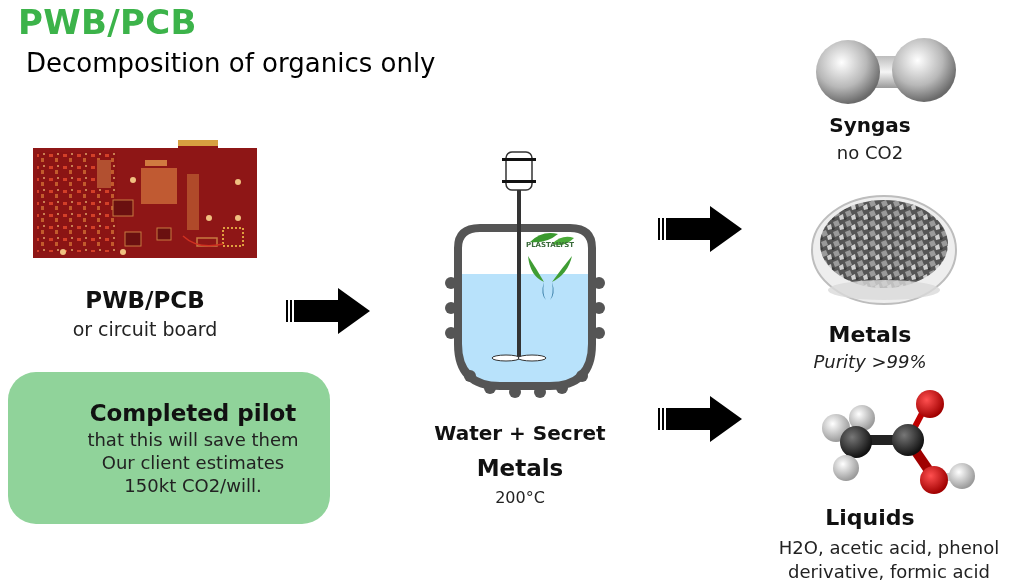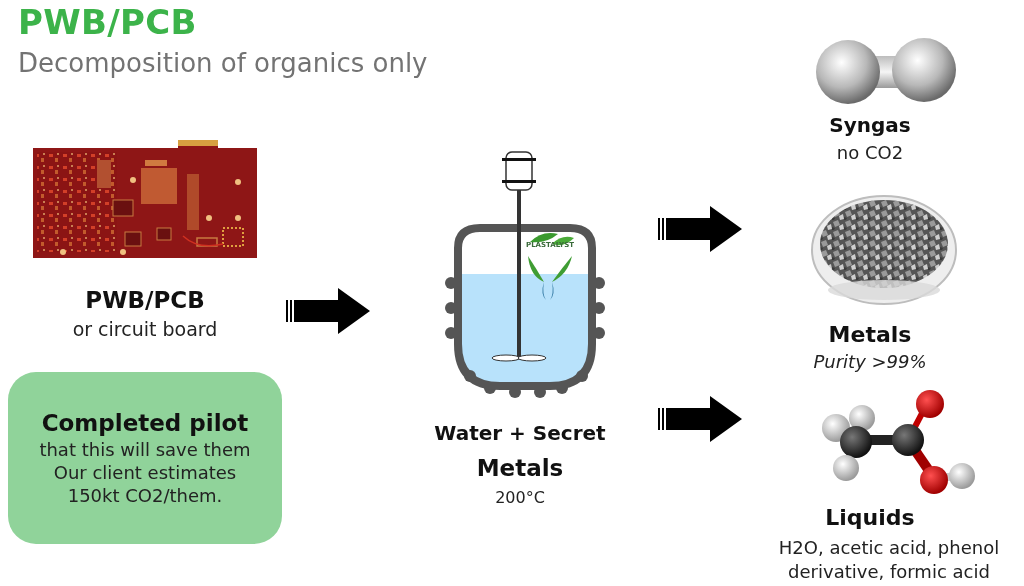--- a/index.html
+++ b/index.html
@@ -1,24 +1,24 @@
 <!DOCTYPE html>
 <html><head>
 <meta charset="utf-8">
 <style>
   html, body { margin:0; padding:0; background:#ffffff; }
   body { width:1024px; height:586px; position:relative; overflow:hidden;
          font-family:"DejaVu Sans","Liberation Sans",sans-serif; color:#111; }
   .abs { position:absolute; }
   .title { left:18px; top:2px; font-size:34px; font-weight:bold; color:#3cb34a; letter-spacing:0.3px; }
-  .subtitle { left:18px; top:48px; font-size:26px; color:#737373; }
+  .subtitle { left:26px; top:48px; font-size:26px; color:#000000; }
   .label-bold { font-weight:bold; color:#111; text-align:center; }
   .label-reg { color:#222; text-align:center; }
-  .pilot { left:8px; top:372px; width:274px; height:172px; background:#90d39a; border-radius:28px;
-           display:flex; flex-direction:column; align-items:center; justify-content:center; text-align:center; }
+  .pilot { left:8px; top:372px; width:274px; height:152px; background:#90d39a; border-radius:28px;
+           display:flex; flex-direction:column; align-items:center; justify-content:center; text-align:center;padding-left:48px; }
   .pilot .h { font-size:23px; font-weight:bold; color:#111; margin-bottom:2px; }
   .pilot .t { font-size:18px; color:#222; line-height:23px; }
 </style>
 </head>
 <body>
 
 <div class="abs title">PWB/PCB</div>
 <div class="abs subtitle">Decomposition of organics only</div>
 
 <div class="abs" style="left:33px;top:140px;width:224px;height:122px;">
@@ -53,21 +53,21 @@
   </svg>
 </div>
 
 <div class="abs label-bold" style="left:40px;top:287px;width:210px;font-size:23px;">PWB/PCB</div>
 <div class="abs label-reg" style="left:40px;top:318px;width:210px;font-size:19px;">or circuit board</div>
 
 <div class="abs pilot">
   <div class="h">Completed pilot</div>
   <div class="t">that this will save them</div>
   <div class="t">Our client estimates</div>
-  <div class="t">150kt CO2/them.</div>
+  <div class="t">150kt CO2/will.</div>
 </div>
 
 <div class="abs" style="left:284px;top:288px;">
   <svg width="88" height="48" viewBox="0 0 88 48">
     <rect x="2" y="12" width="2" height="22" fill="#000"></rect>
     <rect x="6" y="12" width="2" height="22" fill="#000"></rect>
     <polygon points="10,12 54,12 54,0 86,23 54,46 54,34 10,34" fill="#000"></polygon>
   </svg>
 </div>
 

